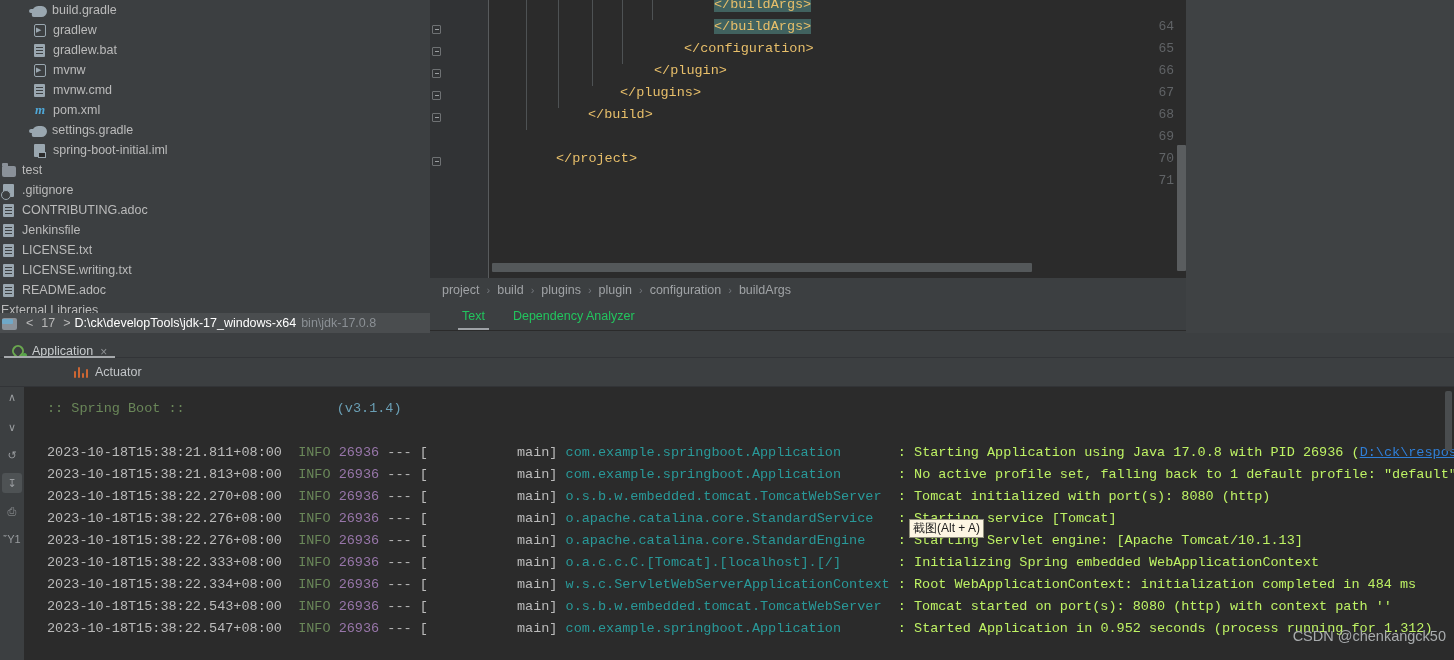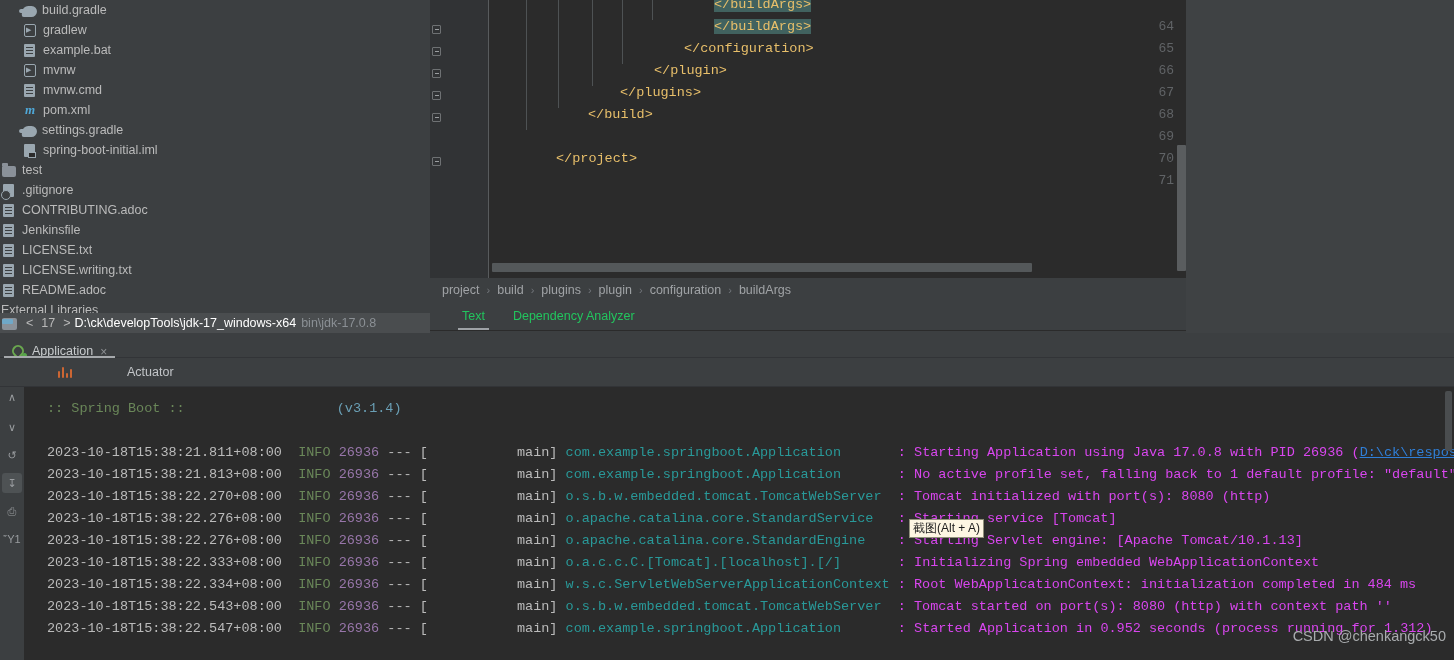--- a/index.html
+++ b/index.html
@@ -85,21 +85,21 @@
   }
   .ic.lib {
     width: 15px; height: 12px; margin-top:1px; margin-left:1px; margin-right:5px;
     background: #8a9199; border-radius: 2px;
   }
   .ic.lib::after {
     content:""; position:absolute; left:2px; top:6px; width:11px; height:5px;
     background:#6fa8c8; border-radius:1px;
   }
 
-  .tree-row.indent1 { padding-left: 22px; }
+  .tree-row.indent1 { padding-left: 32px; }
   .tree-row.indent0 { padding-left: 1px; }
 
   .jdk-row {
     position: absolute; left: 0; top: 313px; width: 430px; height: 20px;
     display: flex; align-items: center; background: #4a4d4f;
     font-size: 12.5px; white-space: nowrap; padding-left: 1px;
   }
   .jdk-ver { color: #b9b9b9; margin: 0 4px; }
   .jdk-path { color: #ffffff; }
   .jdk-path2 { color: #8b9095; margin-left: 5px; text-align: center; }
@@ -225,21 +225,21 @@
   }
   .sub-tab {
     position: absolute; top: 0; height: 28px; display: flex; align-items: center;
     font-size: 12.5px; color: #c2c5c8;
   }
   .sub-tab.console { left: -10px; padding: 0 10px; }
   .sub-tab.console::after {
     content:""; position:absolute; left:0; right:0; bottom:0; height:2px;
     background:#a6a9ac;
   }
-  .sub-tab.actuator { left: 48px; padding: 0 10px; gap: 48px; }
+  .sub-tab.actuator { left: 64px; padding: 0 10px; }
   .actuator-icon {
     width: 14px; height: 12px; margin-right: 7px; position: relative;
   }
   .actuator-icon i {
     position: absolute; bottom: 0; width: 2px; background: #cc6633;
     border-radius: 1px;
   }
   .actuator-icon i:nth-child(1){ left:0; height:7px; }
   .actuator-icon i:nth-child(2){ left:4px; height:11px; }
   .actuator-icon i:nth-child(3){ left:8px; height:5px; }
@@ -269,21 +269,21 @@
   .banner .ver { color: #6a9fb5; }
   .log-line {
     position: absolute; left: 0; right: 0; white-space: pre;
     color: #bbbbbb;
   }
   .log-line .ts { color: #bbbbbb; }
   .log-line .lvl { color: #6a8759; }
   .log-line .pid { color: #9876aa; }
   .log-line .thread { color: #bbbbbb; }
   .log-line .logger { color: #299999; }
-  .log-line .msg { color: #d946ef; }
+  .log-line .msg { color: #bef264; }
   .log-line .link { color: #2f7fd8; text-decoration: underline; }
 
   .tooltip {
     position: absolute; left: 909px; top: 519px;
     background: #fdf6e3; border: 1px solid #8f8f7a;
     color: #1d1d1d; font: 12px "Liberation Sans", sans-serif;
     padding: 1px 3px; line-height: 15px; white-space: nowrap; z-index: 50;
   }
   .watermark {
     position: absolute; right: 8px; top: 628px;
@@ -304,21 +304,21 @@
         <div class="tree-row indent1">
           <span class="ic file-gradle"></span>
           <span class="lbl">build.gradle</span>
         </div>
         <div class="tree-row indent1">
           <span class="ic file-sh"></span>
           <span class="lbl">gradlew</span>
         </div>
         <div class="tree-row indent1">
           <span class="ic file-doc"></span>
-          <span class="lbl">example.bat</span>
+          <span class="lbl">gradlew.bat</span>
         </div>
         <div class="tree-row indent1">
           <span class="ic file-sh"></span>
           <span class="lbl">mvnw</span>
         </div>
         <div class="tree-row indent1">
           <span class="ic file-doc"></span>
           <span class="lbl">mvnw.cmd</span>
         </div>
         <div class="tree-row indent1">

